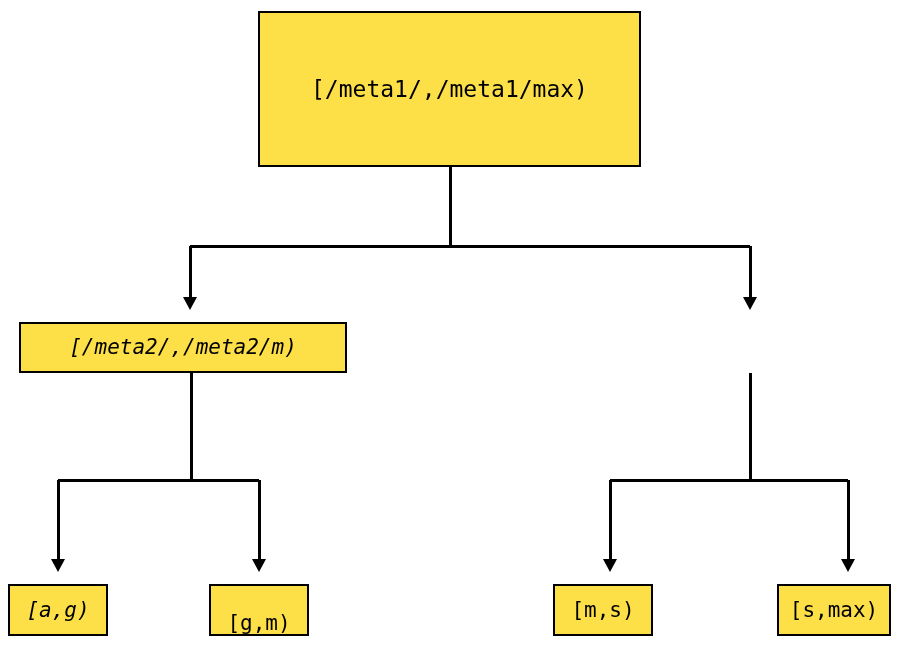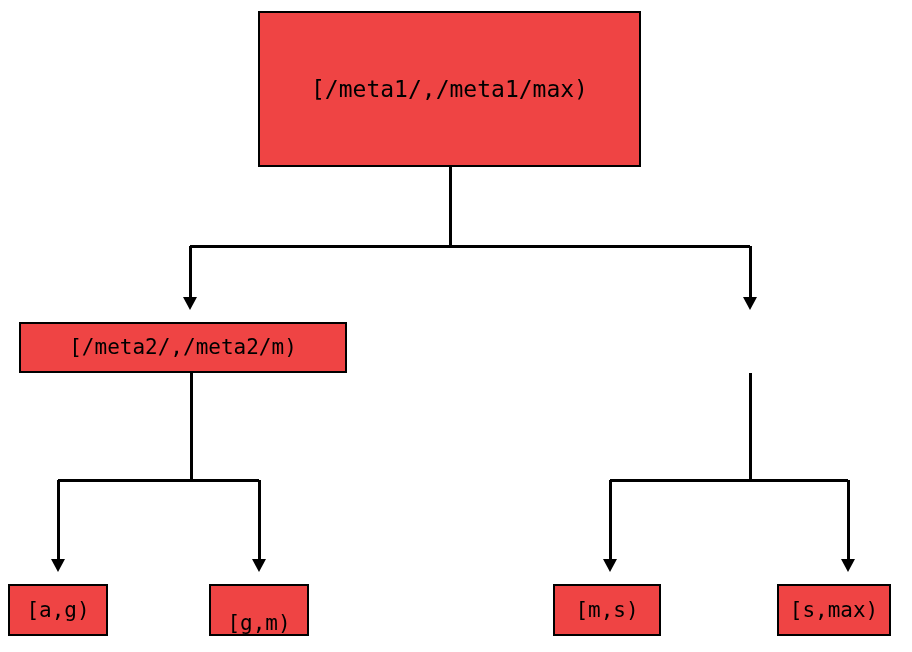--- a/index.html
+++ b/index.html
@@ -19,21 +19,21 @@
     position: absolute;
     left: 0;
     top: 0;
     width: 912px;
     height: 652px;
   }
   .node-box {
     position: absolute;
     box-sizing: border-box;
     border: 2px solid #000000;
-    background: #ef4444;
+    background: #fde047;
     display: flex;
     align-items: center;
     justify-content: center;
     color: #000000;
     white-space: pre;
   }
   .node-label {
     display: block;
     line-height: 1;
     letter-spacing: 0px;
@@ -44,36 +44,37 @@
     width: 383px;
     height: 156px;
     font-size: 23px;
   }
   .node-mid-left {
     left: 19px;
     top: 322px;
     width: 328px;
     height: 51px;
     font-size: 21px;
+    font-style: italic;
   }
   .node-mid-right {
     left: 580px;
     top: 322px;
     width: 322px;
     height: 51px;
     font-size: 21px;
   }
   .node-leaf {
     top: 584px;
     height: 52px;
     font-size: 21px;
   }
-  .node-leaf-ag    { left: 8px;   width: 100px; }
+  .node-leaf-ag    { left: 8px;   width: 100px; font-style: italic; }
   .node-leaf-gm    { left: 209px; width: 100px; align-items: flex-end; }
-  .node-leaf-ms    { left: 553px; width: 108px; justify-content: center; }
+  .node-leaf-ms    { left: 553px; width: 100px; justify-content: center; }
   .node-leaf-smax  { left: 777px; width: 114px; }
 </style>
 </head>
 <body>
 
 <div id="diagram-root">
 
   <svg class="edges-layer" viewBox="0 0 912 652" width="912" height="652" xmlns="http://www.w3.org/2000/svg">
     <g stroke="#000000" stroke-width="3" fill="none" shape-rendering="crispEdges">
 

